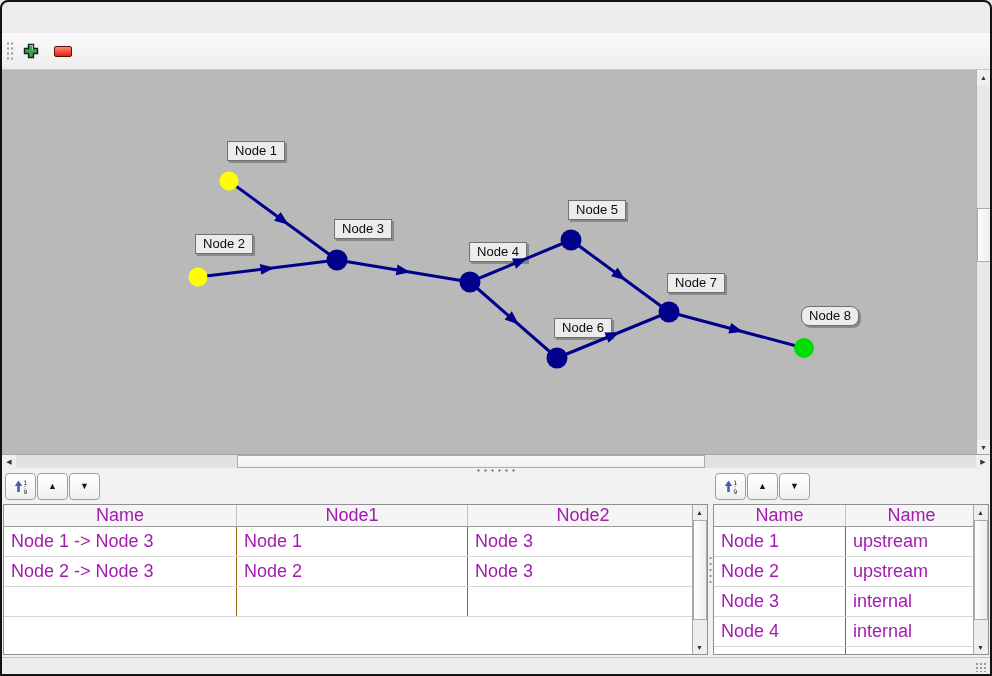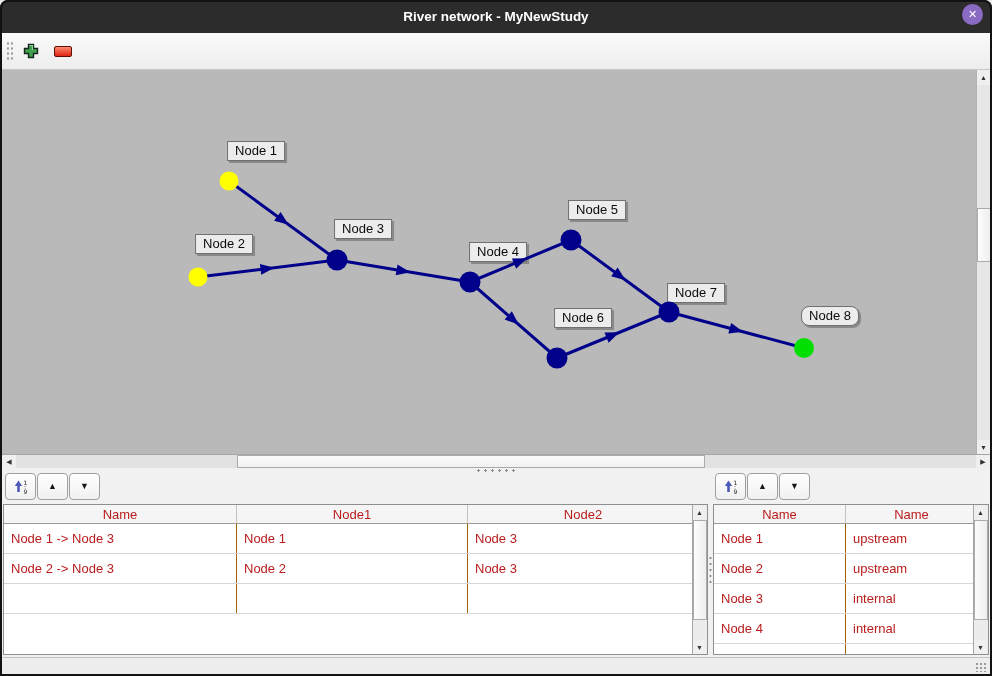--- a/index.html
+++ b/index.html
@@ -56,21 +56,21 @@
   
   .panel{position:absolute;top:473px;height:184px;background:#f1f1f1;z-index:2;}
   .panel.left{left:2px;width:707px;}
   .panel.right{left:712px;width:278px;}
   .mini-btn{position:absolute;top:0px;width:29px;height:25px;border:1px solid #9f9f9f;border-radius:4px;
             background:linear-gradient(#ffffff,#f0f0f0);display:flex;align-items:center;justify-content:center;}
   .mini-btn.b1{left:3px;}.mini-btn.b2{left:35px;}.mini-btn.b3{left:67px;}
   .tri{font-size:9px;color:#161616;line-height:1;}
   .table-frame{position:absolute;left:1px;top:31px;right:1px;bottom:2px;background:#fff;border:1px solid #8f8f8f;}
   .table-scroll{position:absolute;left:0;top:0;right:14px;bottom:0;overflow:hidden;}
-  table.tbl{border-collapse:collapse;table-layout:fixed;width:100%;font-size:13px;color:#b91c1c;}
+  table.tbl{border-collapse:collapse;table-layout:fixed;width:100%;font-size:18px;color:#a21caf;}
   .tbl th{height:18px;font-weight:normal;background:#f5f5f5;border-right:1px solid #c2c2c2;
           border-bottom:1px solid #9a9a9a;text-align:center;padding:0;overflow:hidden;}
   .tbl th:last-child{border-right:none;}
   .tbl td{height:29px;border-right:1px solid #a16207;border-bottom:1px solid #d6d6d6;
           padding:0 0 0 7px;white-space:nowrap;overflow:hidden;}
   .tbl td:last-child{border-right:none;}
   .tbl.links th:nth-child(1),.tbl.links td:nth-child(1){width:232px;}
   .tbl.links th:nth-child(2),.tbl.links td:nth-child(2){width:230px;margin-left:44px;}
   .tbl.links th:nth-child(3),.tbl.links td:nth-child(3){width:230px;}
   .tbl.nodes th:nth-child(1),.tbl.nodes td:nth-child(1){width:131px;}
@@ -84,48 +84,42 @@
   .statusbar{position:absolute;left:2px;top:657px;width:988px;height:17px;background:#ededed;
              border-top:1px solid #c2c2c2;z-index:2;}
   .resize-grip{position:absolute;right:4px;bottom:3px;width:11px;height:10px;
                background-image:radial-gradient(circle,#9a9a9a 1px,transparent 1.2px);background-size:4px 4px;}
 </style>
 </head>
 <body>
 
 <div class="window">
 
-  <div class="titlebar" style="background: rgb(44, 44, 44);">
-    <div class="title-text">River network - MyNewStudy</div>
-    <div class="close-button" style="background: rgb(138, 107, 196);">
-      <span>✕</span>
-    </div>
-  </div>
 
   <div class="toolbar">
     <div class="grip"></div>
     <div class="tb-btn plus">
       <svg width="16" height="16" viewBox="0 0 16 16">
         <path d="M5.5 1.5 h5 v4 h4 v5 h-4 v4 h-5 v-4 h-4 v-5 h4 z" fill="#3fa14e" stroke="#15251a" stroke-width="1.4"></path>
         <path d="M6.5 2.5 h3 v4.5" fill="none" stroke="#8ed49a" stroke-width="1.2"></path>
       </svg>
     </div>
     <div class="tb-btn minus">
       <div class="minus-icon"></div>
     </div>
   </div>
 
   <div class="canvas" style="background: rgb(185, 185, 185);">
     <div class="node-label" style="left: 254px; top: 81px;">Node 1</div>
       <div class="node-label" style="left: 222px; top: 174px;">Node 2</div>
       <div class="node-label" style="left: 361px; top: 159px;">Node 3</div>
       <div class="node-label" style="left: 496px; top: 182px;">Node 4</div>
       <div class="node-label" style="left: 595px; top: 140px;">Node 5</div>
-      <div class="node-label" style="left: 581px; top: 248px;">Node 6</div>
-      <div class="node-label" style="left: 694px; top: 213px; margin-top: 10px;">Node 7</div>
+      <div class="node-label" style="left: 581px; top: 258px;">Node 6</div>
+      <div class="node-label" style="left: 694px; top: 213px;">Node 7</div>
       <div class="node-label" style="left: 828px; top: 246px; border-radius: 8px;">Node 8</div>
       <svg class="net-svg" width="974" height="384">
         <line x1="227" y1="111" x2="335" y2="190" stroke="#00008b" stroke-width="3"></line>
         <polygon points="286.64982027525633,154.63273890504863 272.10302772791977,150.8064055969385 278.59733172156757,141.92811659296424" fill="#00008b"></polygon>
         <line x1="196" y1="207" x2="335" y2="190" stroke="#00008b" stroke-width="3"></line>
         <polygon points="272.4482277189563,197.6502167537967 259.21945911734633,204.80910502538322 257.8840854447411,193.89046146702336" fill="#00008b"></polygon>
         <line x1="335" y1="190" x2="468" y2="212" stroke="#00008b" stroke-width="3"></line>
         <polygon points="408.4061557373642,202.14237162572942 393.69626655670555,205.28389359648529 395.49142196856604,194.43136315205587" fill="#00008b"></polygon>
         <line x1="468" y1="212" x2="569" y2="170" stroke="#00008b" stroke-width="3"></line>
         <polygon points="524.9634301880067,188.31223695152198 514.1483836357975,198.76617248191184 509.9247559881892,188.6093536150442" fill="#00008b"></polygon>

